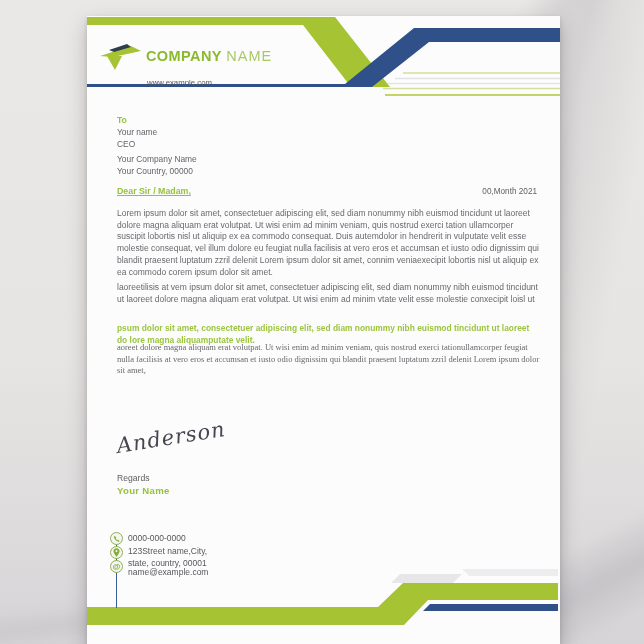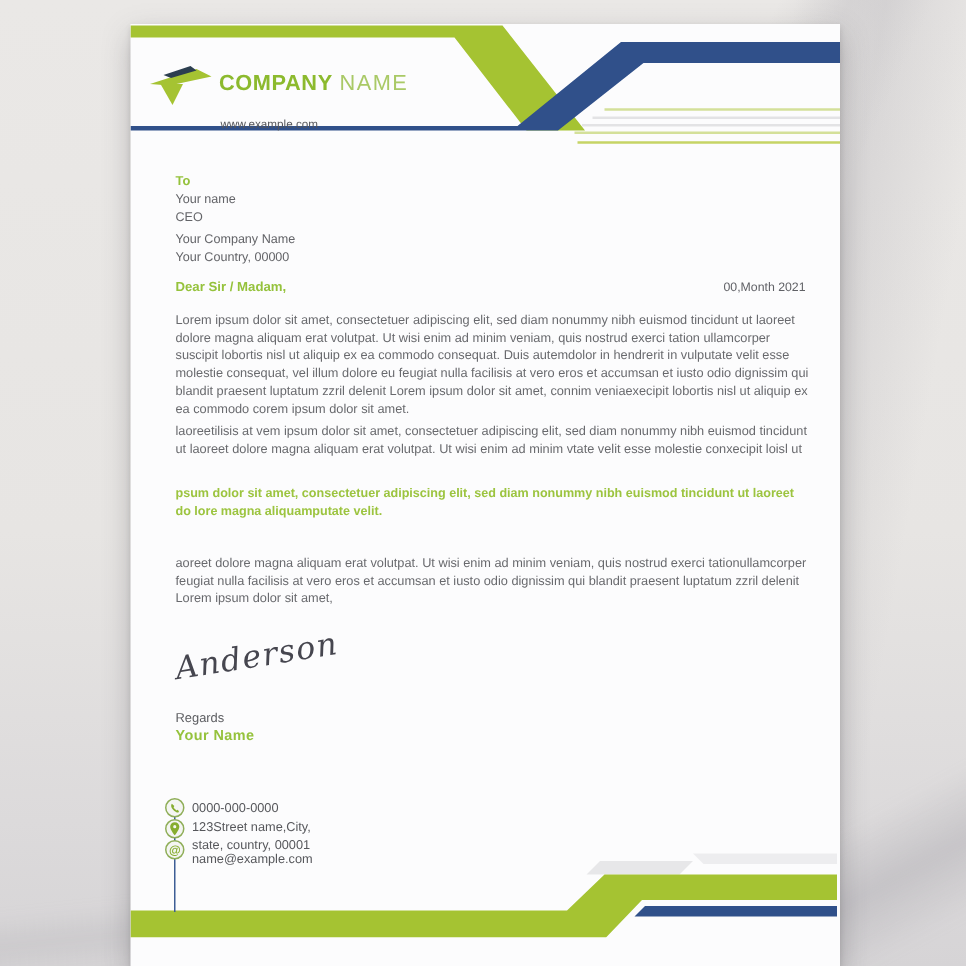--- a/index.html
+++ b/index.html
@@ -30,27 +30,27 @@
   .brand .bold{font-size:14.5px;font-weight:bold;color:#8cba2e;letter-spacing:.4px;}
   .brand .light{font-size:14.5px;color:#a9c966;letter-spacing:1px;}
   .website{position:absolute;left:60px;top:48px;font-size:7.8px;color:#55565a;margin-top:14px;}
 
   
   .green-bold{color:#95c23c;font-weight:bold;}
   .label-to{left:30px;top:99px;font-size:8.6px;}
   .recipient{left:30px;color:#636468;font-size:8.4px;line-height:11.6px;}
   .rcpt1{top:111px;}
   .rcpt2{top:138px;}
-  .salute{left:30px;top:170px;font-size:8.8px;}
+  .salute{left:30px;top:170px;font-size:8.8px;text-decoration:underline;}
   .date{right:23px;top:171px;font-size:8.2px;color:#606166;}
   .para{left:30px;width:424px;font-size:8.5px;line-height:11.7px;color:#68696d;text-align:left;}
   .p1{top:192px;}
   .p2{top:266px;}
   .ph{top:306px;color:#9cc43f;font-weight:bold;font-size:8.4px;line-height:12px;}
-  .p3{top:354px;}
+  .p3{top:326px;font-family:Liberation Serif, serif;}
   .signature{left:30px;top:418px;font-family:"DejaVu Serif", serif;font-style:italic;
     font-size:21px;color:#46464f;transform:rotate(-9deg);transform-origin:left center;letter-spacing:1px;}
   .regards{left:30px;top:457px;font-size:8.6px;color:#5c5d61;}
   .yourname{left:30px;top:469px;font-size:9.6px;letter-spacing:.3px;}
 
   
   .contact-text{left:41px;font-size:8.5px;color:#56575b;}
   .ct1{top:517px;} .ct2{top:530px;} .ct3{top:542px;} .ct4{top:551px;}
   .cicon{width:13px;height:13px;border-radius:50%;border:1.5px solid #8fae58;
     background:#f4f5f2;box-sizing:border-box;left:23px;

